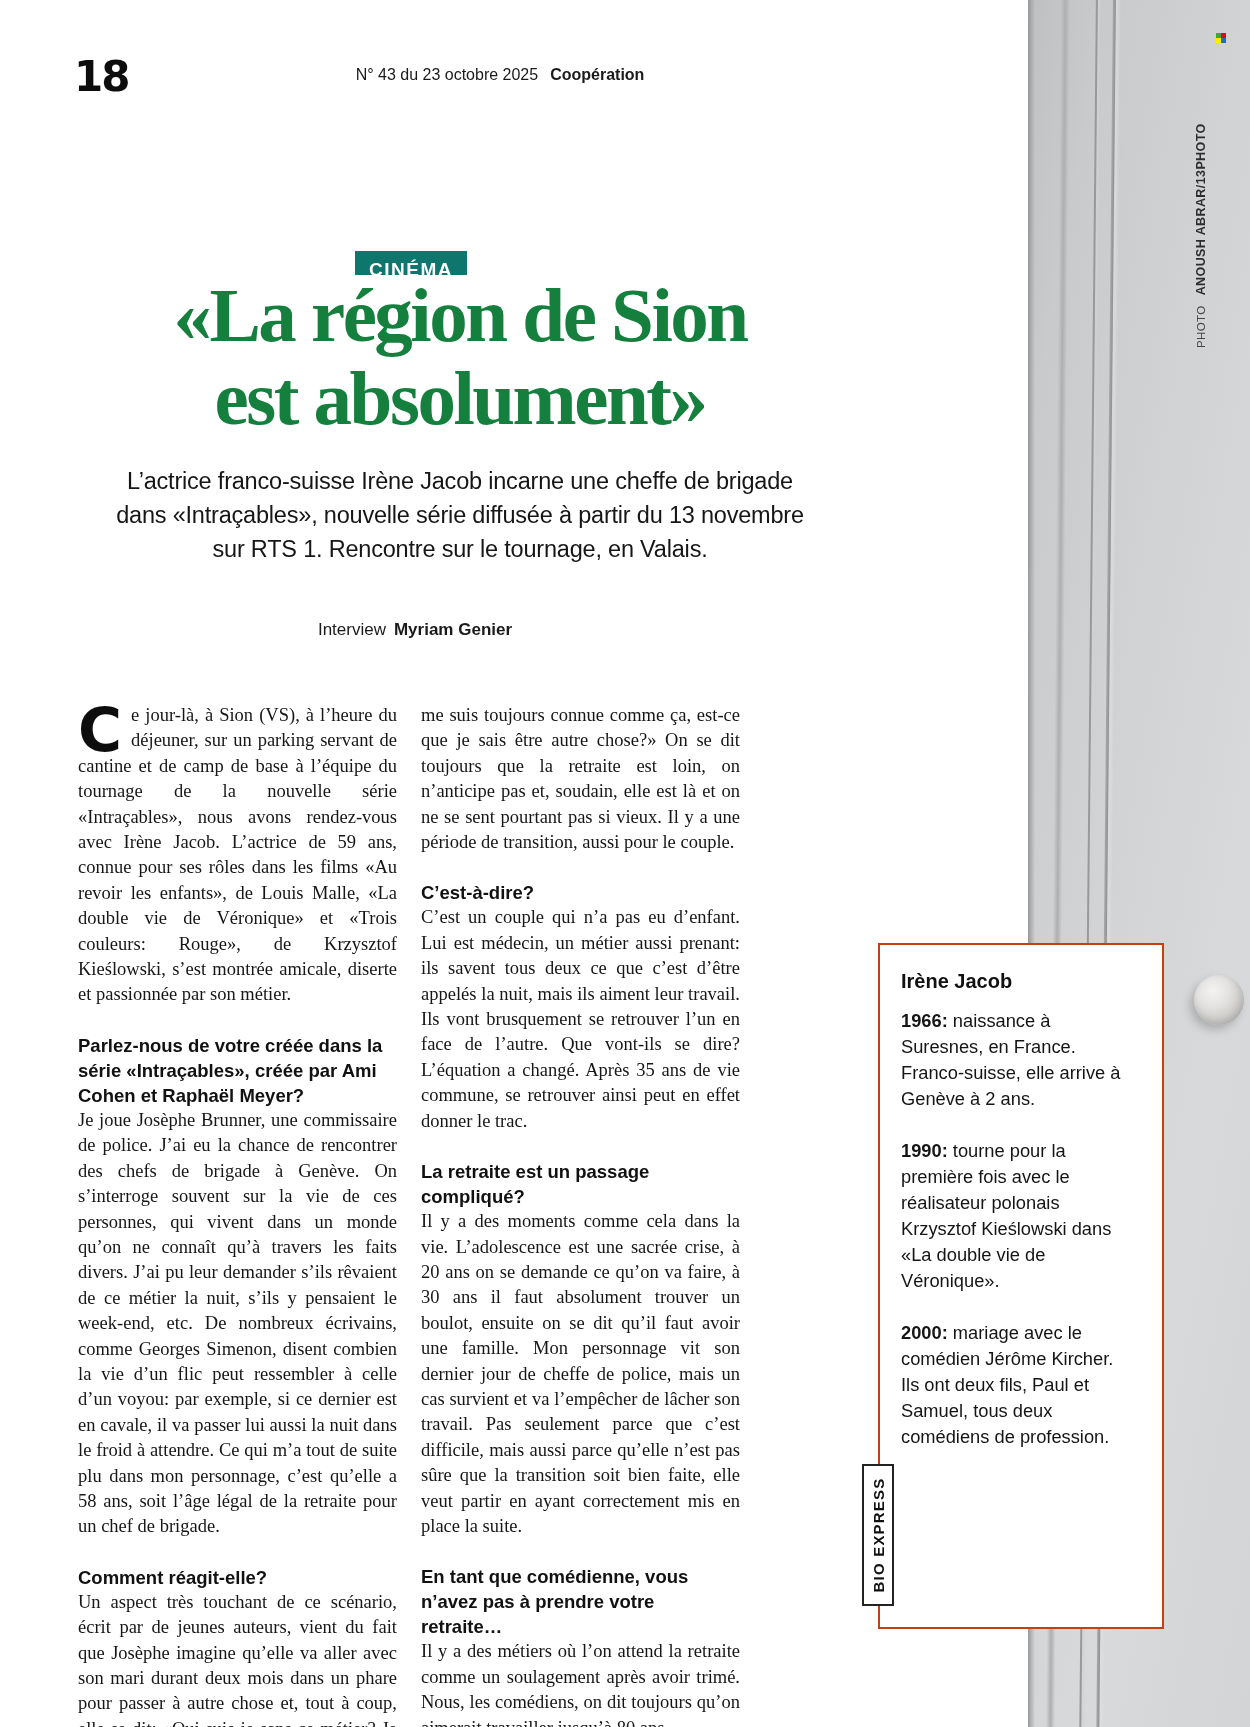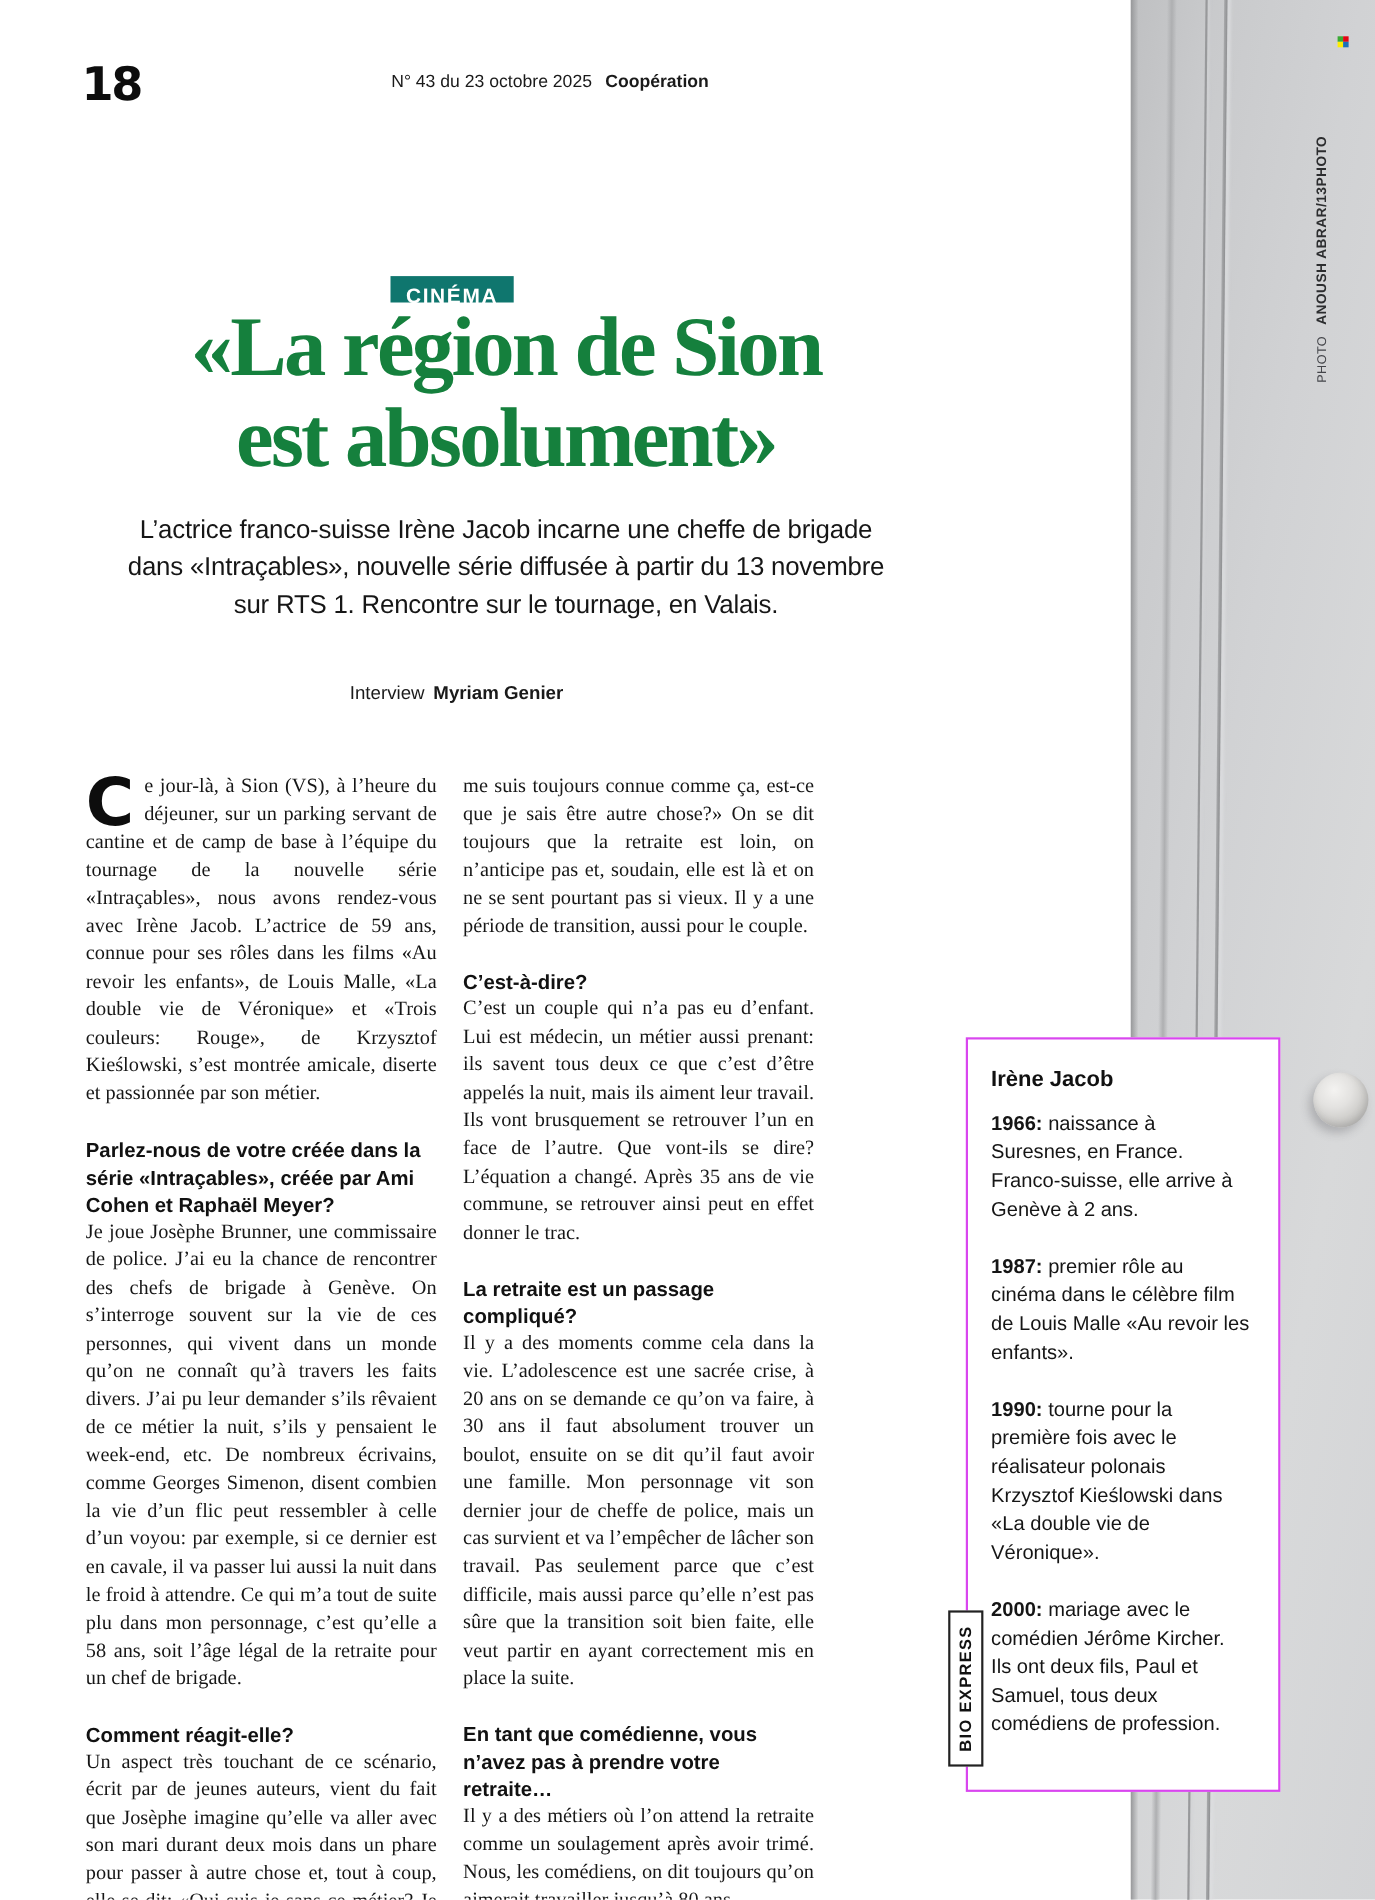--- a/index.html
+++ b/index.html
@@ -98,21 +98,21 @@
     position:absolute;left:1194px;top:348px;z-index:2;
     transform:rotate(-90deg);transform-origin:0 0;white-space:nowrap;
     font-size:12.5px;letter-spacing:0.4px;color:#2c2d2f;
   }
   .photo-credit .lbl{font-weight:normal;color:#44454a;margin-right:10px;font-size:11.5px;}
   .photo-credit .nm{font-weight:bold;}
 
   
   .bio-box{
     left:878px;top:943px;width:286px;height:686px;z-index:3;
-    background:#ffffff;border:2px solid #d946ef;box-sizing:border-box;
+    background:#ffffff;border:2px solid #c2410c;box-sizing:border-box;
     padding:24px 26px 0 21px;
   }
   .bio-box h2{
     font-size:20px;line-height:24px;margin:0 0 15px 0;font-weight:bold;color:#111;
   }
   .bio-entry{
     font-size:18.3px;line-height:26px;color:#151515;margin:0 0 26px 0;
   }
   .bio-entry b{font-weight:bold;}
 
@@ -184,21 +184,20 @@
     </div>
   </div>
 
   <div class="photo-credit">
     <span class="lbl">PHOTO</span><span class="nm">ANOUSH ABRAR/13PHOTO</span>
   </div>
 
   <div class="abs bio-box">
     <h2>Irène Jacob</h2>
     <p class="bio-entry"><b>1966:</b> <span>naissance à Suresnes, en France. Franco-suisse, elle arrive à Genève à 2 ans.</span></p>
-    <p class="bio-entry"><b>1987:</b> <span>premier rôle au cinéma dans le célèbre film de Louis Malle «Au revoir les enfants».</span></p>
     <p class="bio-entry"><b>1990:</b> <span>tourne pour la première fois avec le réalisateur polonais Krzysztof Kieślowski dans «La double vie de Véronique».</span></p>
     <p class="bio-entry"><b>2000:</b> <span>mariage avec le comédien Jérôme Kircher. Ils ont deux fils, Paul et Samuel, tous deux comédiens de profession.</span></p>
   </div>
 
   <div class="abs bio-label">
     <span>BIO EXPRESS</span>
   </div>
 
 </div>
 

